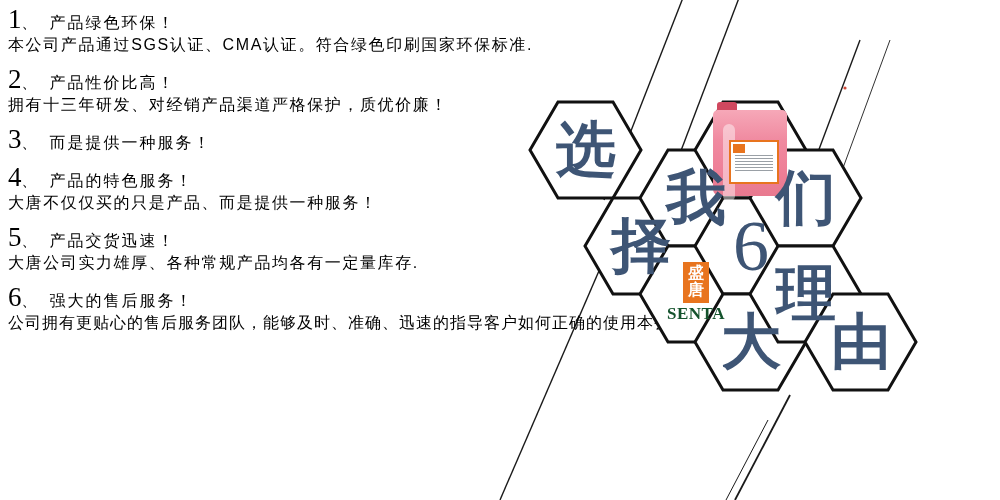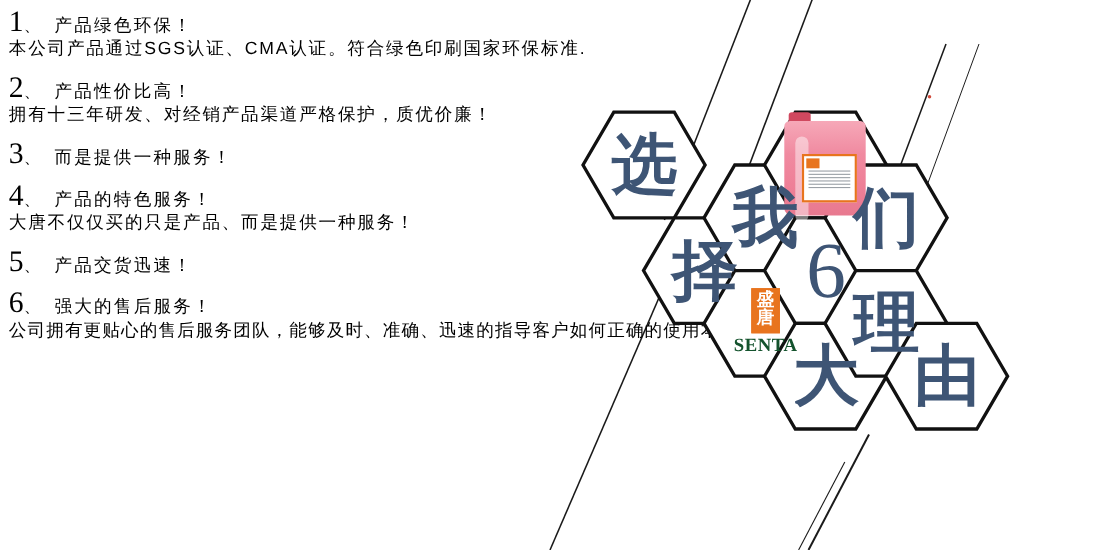--- a/index.html
+++ b/index.html
@@ -229,20 +229,21 @@
       </div>
       <div class="reason-body">大唐不仅仅买的只是产品、而是提供一种服务！</div>
     </div>
 
     <div class="reason" style="margin-bottom:11px;">
       <div class="reason-head">
         <span class="reason-num">5</span>
         <span class="reason-sep">、</span>
         <span class="reason-title">产品交货迅速！</span>
       </div>
+      <div class="reason-body">大唐公司实力雄厚、各种常规产品均各有一定量库存.</div>
     </div>
 
     <div class="reason" style="margin-bottom:0;">
       <div class="reason-head">
         <span class="reason-num">6</span>
         <span class="reason-sep">、</span>
         <span class="reason-title">强大的售后服务！</span>
       </div>
       <div class="reason-body" style="letter-spacing:1.0px;">公司拥有更贴心的售后服务团队，能够及时、准确、迅速的指导客户如何正确的使用本公司产品</div>
     </div>

